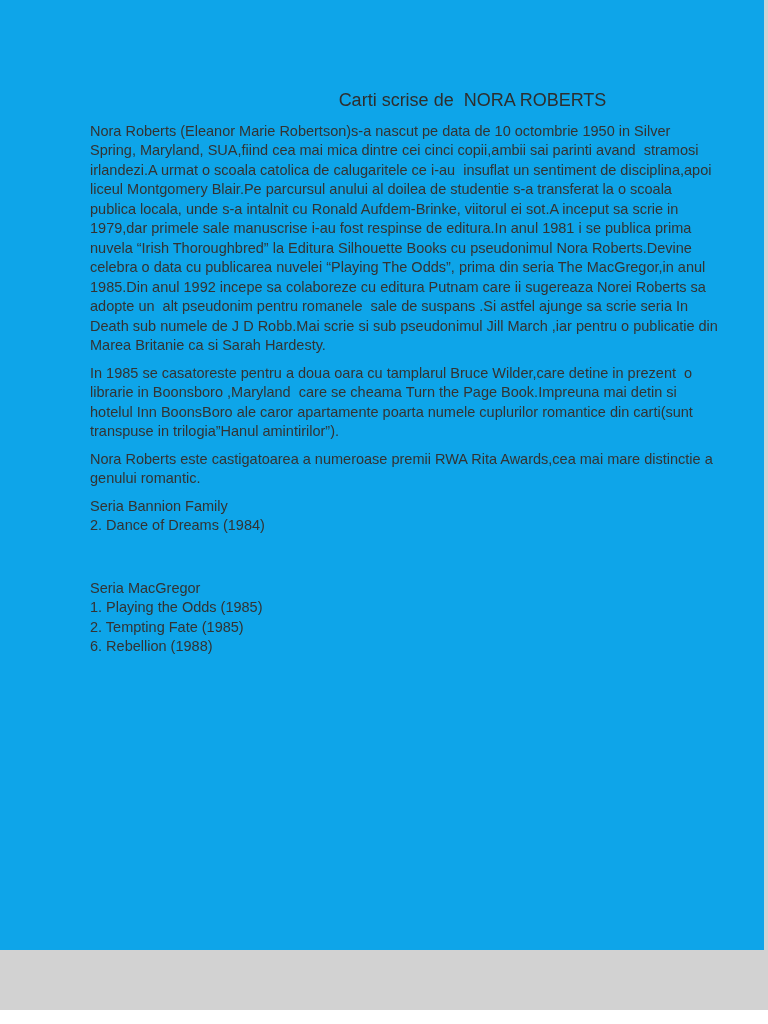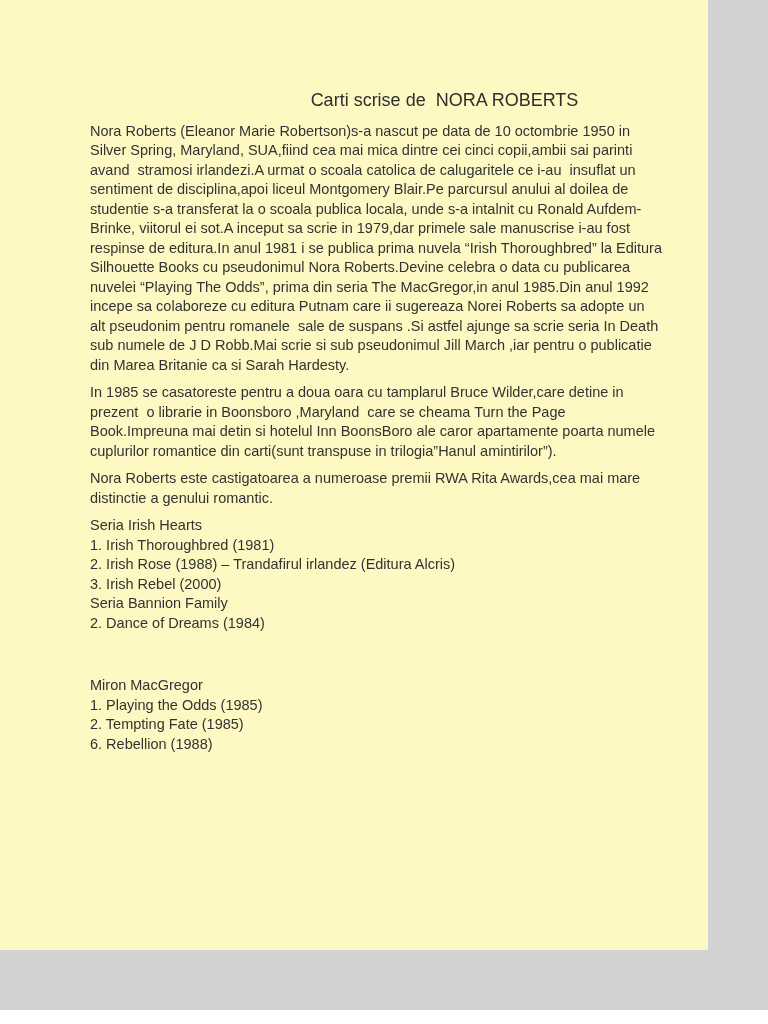--- a/index.html
+++ b/index.html
@@ -4,23 +4,23 @@
 <style>
   * { box-sizing: border-box; }
   html, body { margin: 0; padding: 0; }
   body {
     width: 768px;
     background: #d2d2d2;
     font-family: "Liberation Sans", "DejaVu Sans", sans-serif;
   }
   .viewer { width: 768px; }
   .page {
-    width: 708px;
+    width: 764px;
     height: 950px;
-    background: #fef9c3;
+    background: #0ea5e9;
     padding: 91px 45px 0 90px;
     color: #333333;
     font-size: 14.5px;
     line-height: 19.5px;
     overflow: hidden;
   }
   .doc-title {
     font-size: 18px;
     font-weight: 400;
     color: #2e2e2e;
@@ -48,34 +48,28 @@
 
     <h1 class="doc-title">Carti scrise de  NORA ROBERTS</h1>
 
     <p>Nora Roberts (Eleanor Marie Robertson)s-a nascut pe data de 10 octombrie 1950 in Silver Spring, Maryland, SUA,fiind cea mai mica dintre cei cinci copii,ambii sai parinti avand  stramosi irlandezi.A urmat o scoala catolica de calugaritele ce i-au  insuflat un sentiment de disciplina,apoi liceul Montgomery Blair.Pe parcursul anului al doilea de studentie s-a transferat la o scoala publica locala, unde s-a intalnit cu Ronald Aufdem-Brinke, viitorul ei sot.A inceput sa scrie in 1979,dar primele sale manuscrise i-au fost respinse de editura.In anul 1981 i se publica prima nuvela “Irish Thoroughbred” la Editura Silhouette Books cu pseudonimul Nora Roberts.Devine celebra o data cu publicarea nuvelei “Playing The Odds”, prima din seria The MacGregor,in anul 1985.Din anul 1992 incepe sa colaboreze cu editura Putnam care ii sugereaza Norei Roberts sa adopte un  alt pseudonim pentru romanele  sale de suspans .Si astfel ajunge sa scrie seria In Death sub numele de J D Robb.Mai scrie si sub pseudonimul Jill March ,iar pentru o publicatie din Marea Britanie ca si Sarah Hardesty.</p>
 
     <p>In 1985 se casatoreste pentru a doua oara cu tamplarul Bruce Wilder,care detine in prezent  o librarie in Boonsboro ,Maryland  care se cheama Turn the Page Book.Impreuna mai detin si hotelul Inn BoonsBoro ale caror apartamente poarta numele cuplurilor romantice din carti(sunt transpuse in trilogia”Hanul amintirilor”).</p>
 
     <p>Nora Roberts este castigatoarea a numeroase premii RWA Rita Awards,cea mai mare distinctie a genului romantic.</p>
 
 
-    <div class="series series-1">
-      <p>Seria Irish Hearts</p>
-      <p>1. Irish Thoroughbred (1981)</p>
-      <p>2. Irish Rose (1988) – Trandafirul irlandez (Editura Alcris)</p>
-      <p>3. Irish Rebel (2000)</p>
-    </div>
 
     <div class="series series-2">
       <p>Seria Bannion Family</p>
       <p>2. Dance of Dreams (1984)</p>
     </div>
 
     <div class="series series-3">
-      <p>Miron MacGregor</p>
+      <p>Seria MacGregor</p>
       <p>1. Playing the Odds (1985)</p>
       <p>2. Tempting Fate (1985)</p>
       <p>6. Rebellion (1988)</p>
     </div>
 
   </div>
 
   <div class="page-gap"></div>
   <div class="next-page"></div>
 

